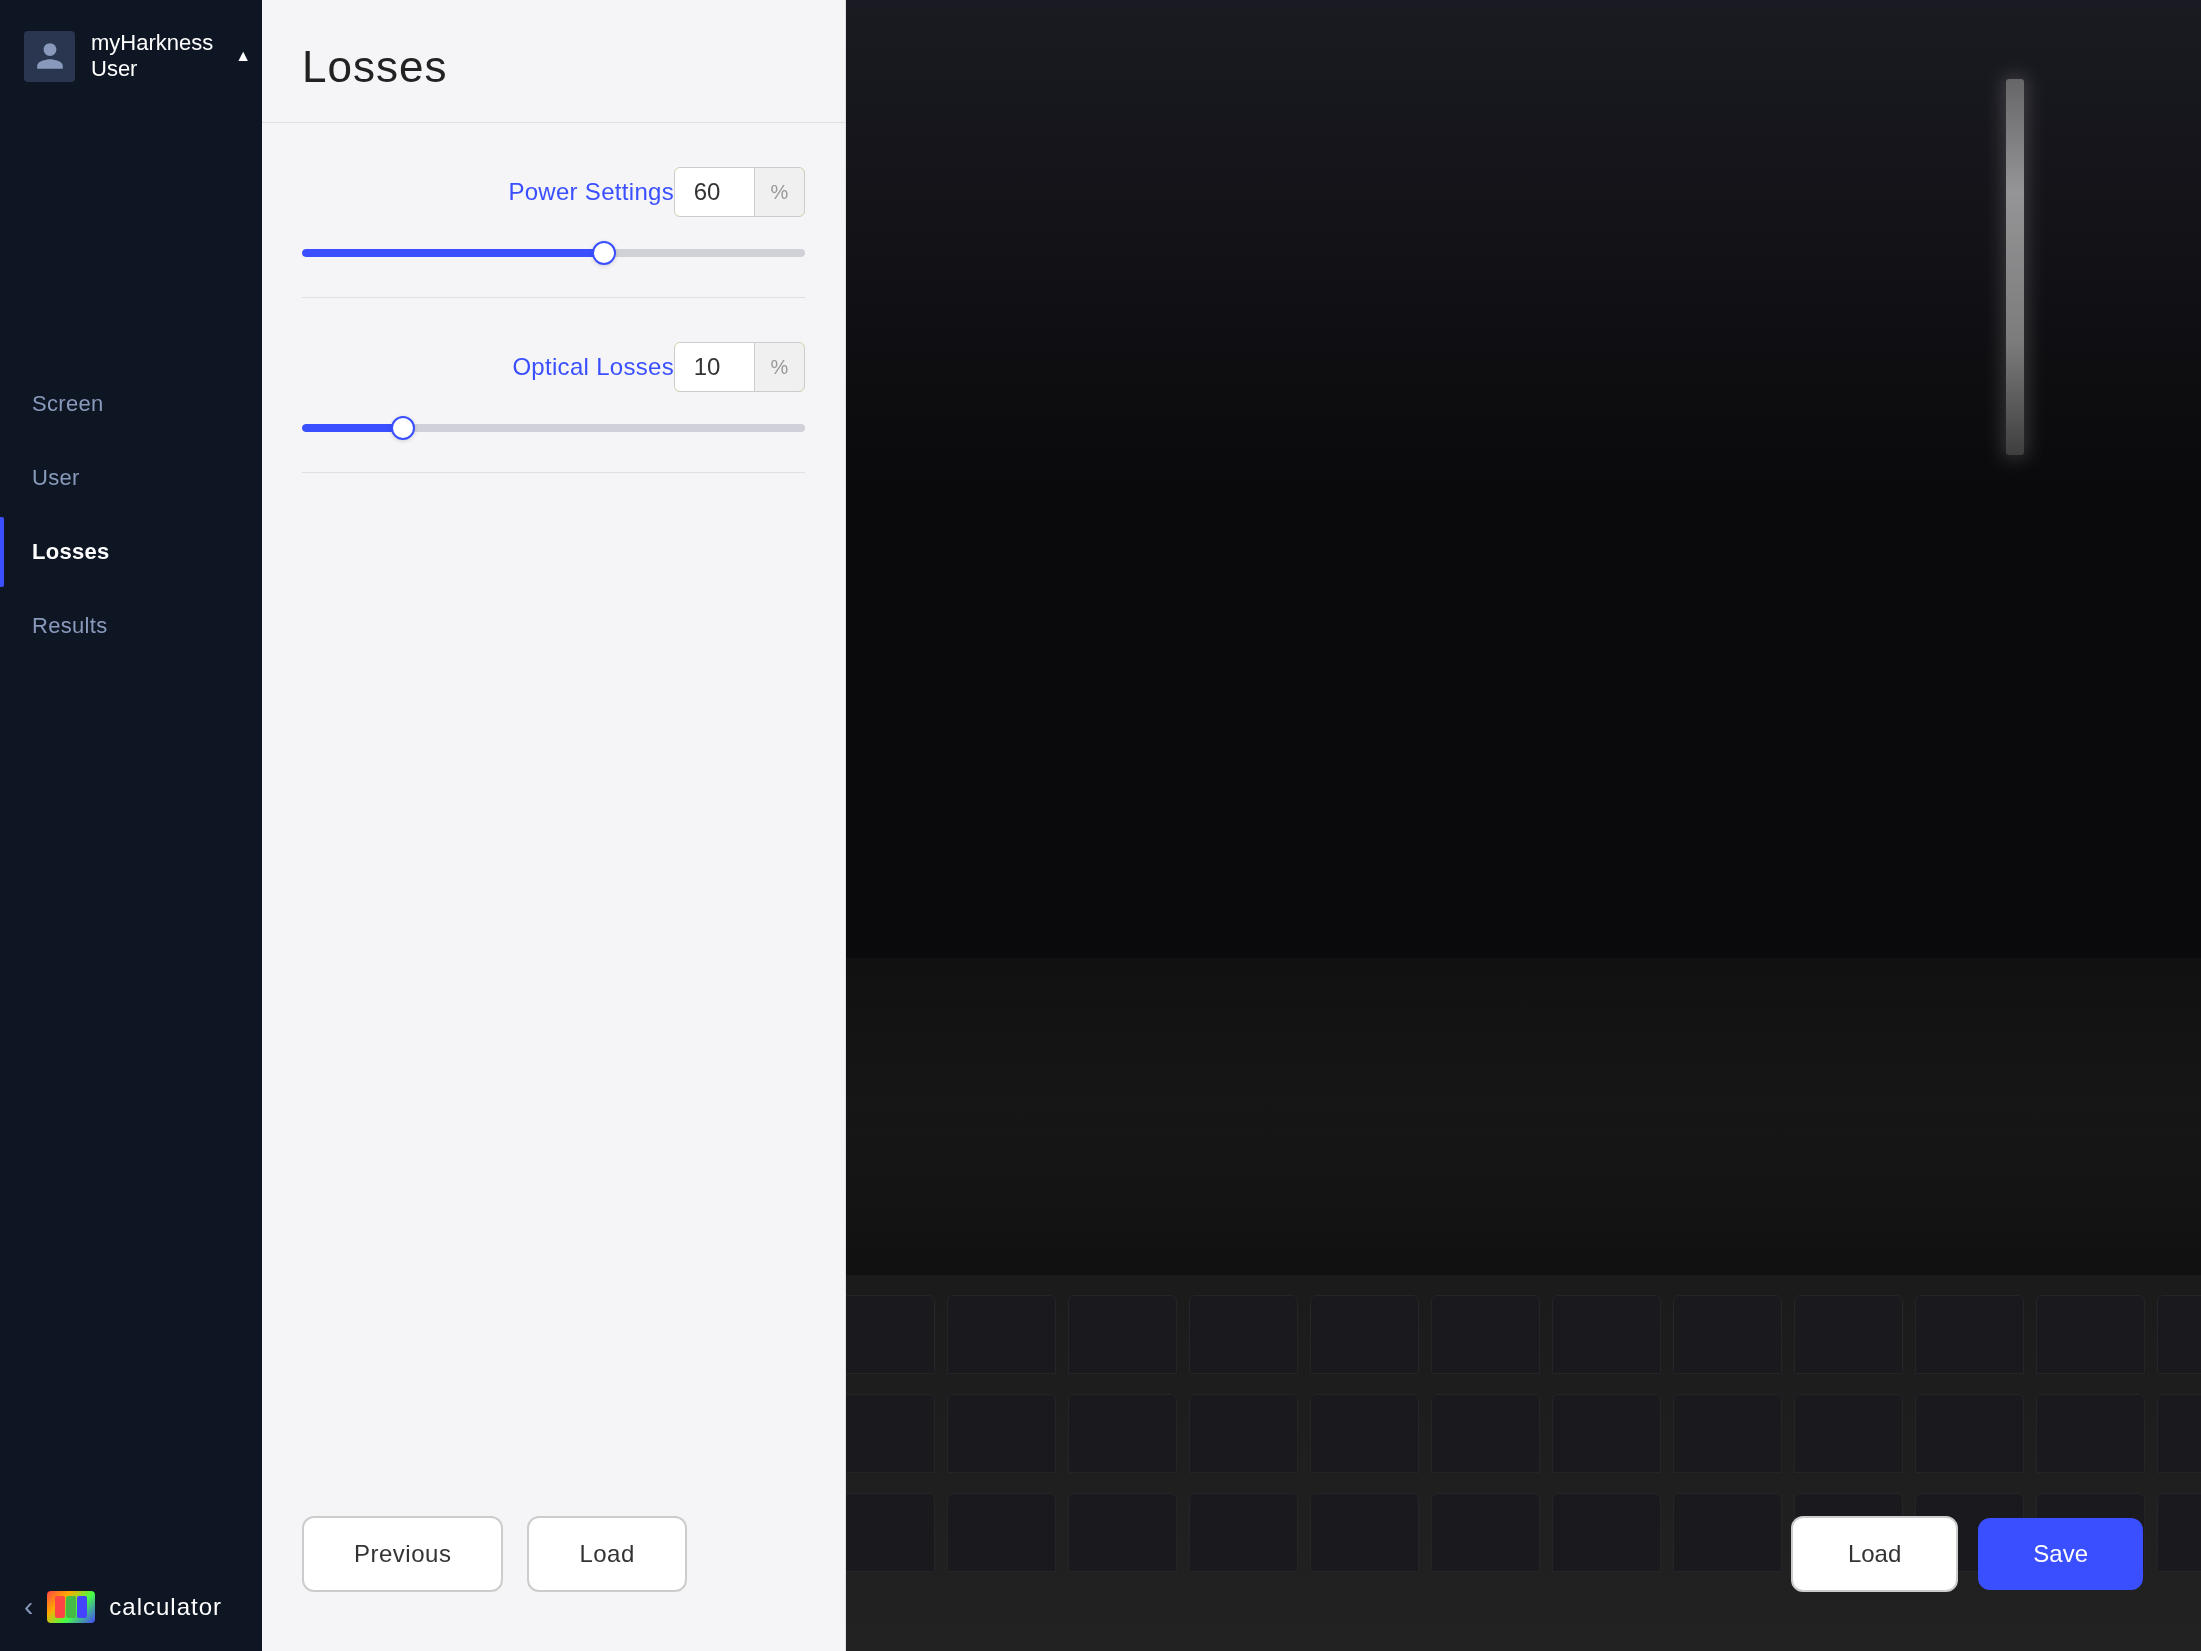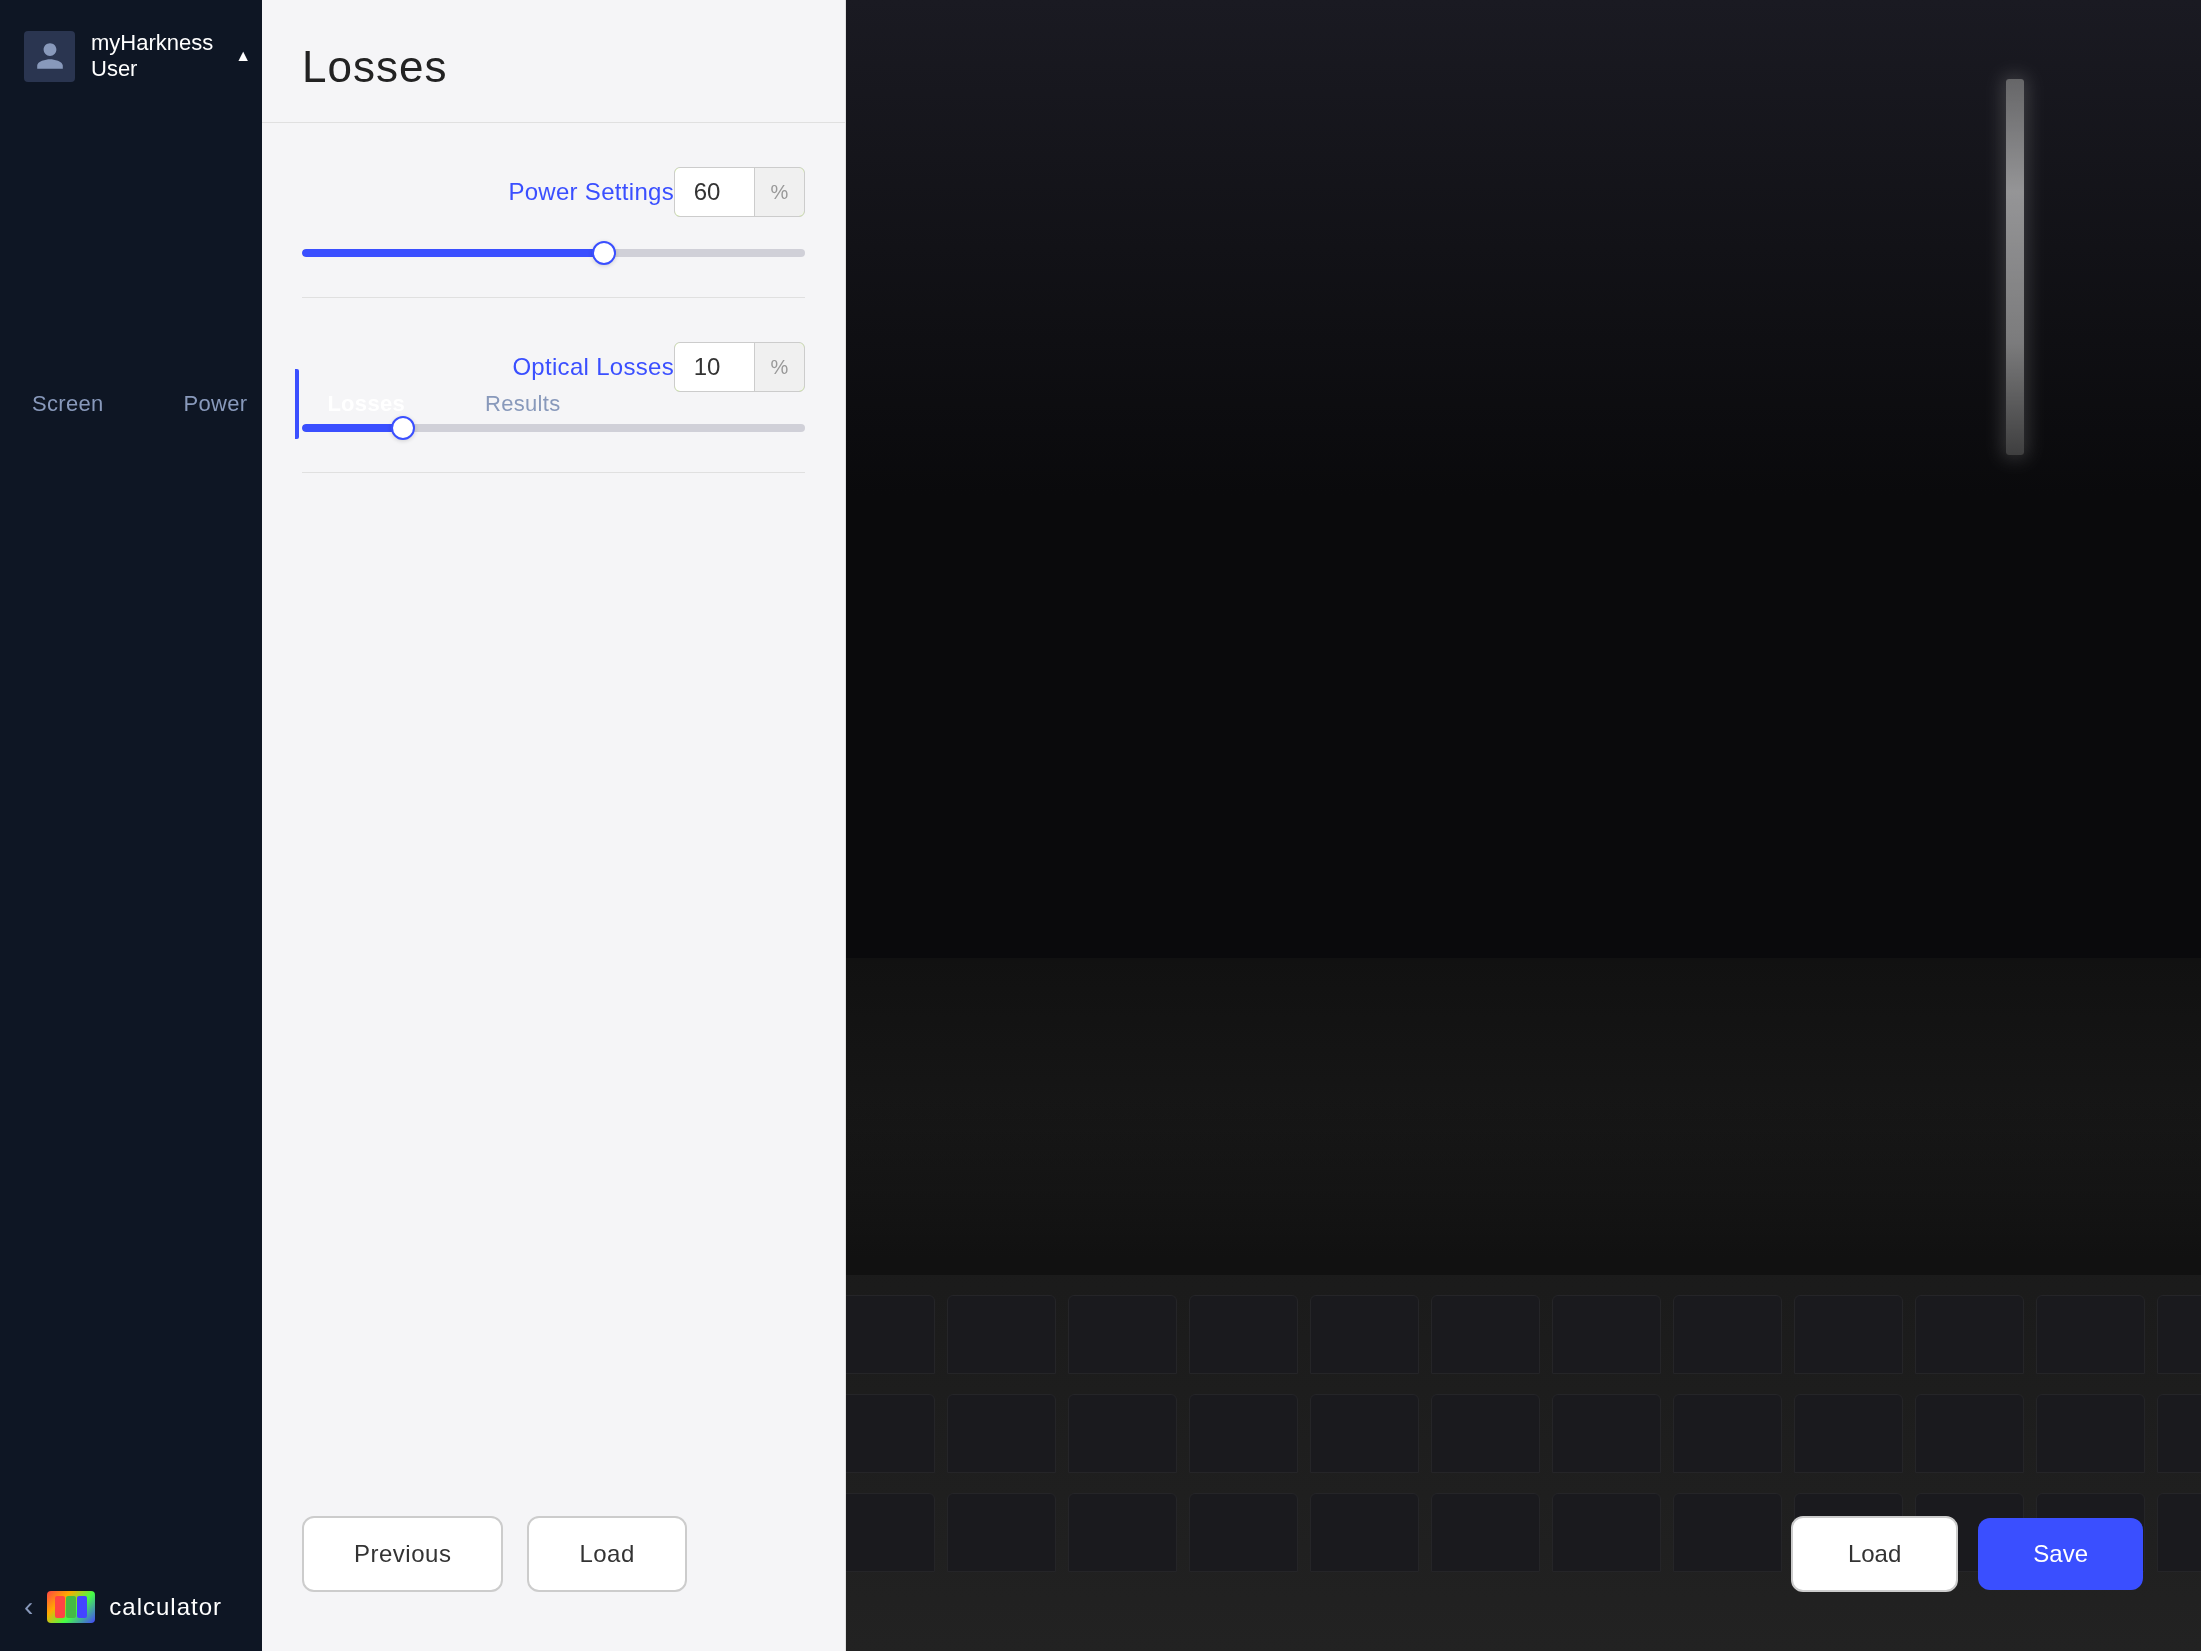--- a/index.html
+++ b/index.html
@@ -52,23 +52,24 @@
       font-weight: 400;
     }
     .user-name-arrow {
       font-size: 16px;
       margin-left: 6px;
       color: #ffffff;
     }
 
     .sidebar-nav {
       display: flex;
+      flex-direction: column;
       width: 100%;
       margin-top: 257px;
-      gap: 16px;
+      gap: 4px;
     }
     .nav-item {
       width: 100%;
       padding: 22px 32px;
       color: #8899bb;
       font-size: 22px;
       font-weight: 300;
       cursor: pointer;
       position: relative;
       letter-spacing: 0.3px;
@@ -321,21 +322,21 @@
       <svg viewBox="0 0 24 24" xmlns="http://www.w3.org/2000/svg">
         <path d="M12 12c2.7 0 4.8-2.1 4.8-4.8S14.7 2.4 12 2.4 7.2 4.5 7.2 7.2 9.3 12 12 12zm0 2.4c-3.2 0-9.6 1.6-9.6 4.8v2.4h19.2v-2.4c0-3.2-6.4-4.8-9.6-4.8z"></path>
       </svg>
     </div>
     <span class="user-name">myHarkness User</span>
     <span class="user-name-arrow">▲</span>
   </div>
 
   <nav class="sidebar-nav">
     <div class="nav-item">Screen</div>
-    <div class="nav-item">Power</div>
+    <div class="nav-item">User</div>
     <div class="nav-item active">Losses</div>
     <div class="nav-item">Results</div>
   </nav>
 
   <div class="sidebar-footer">
     <span class="footer-back-icon">‹</span>
     <div class="footer-logo">
       <svg width="32" height="22" viewBox="0 0 32 22">
         <rect x="0" y="0" width="10" height="22" fill="#ff4444" rx="2"></rect>
         <rect x="11" y="0" width="10" height="22" fill="#44bb44" rx="2"></rect>

